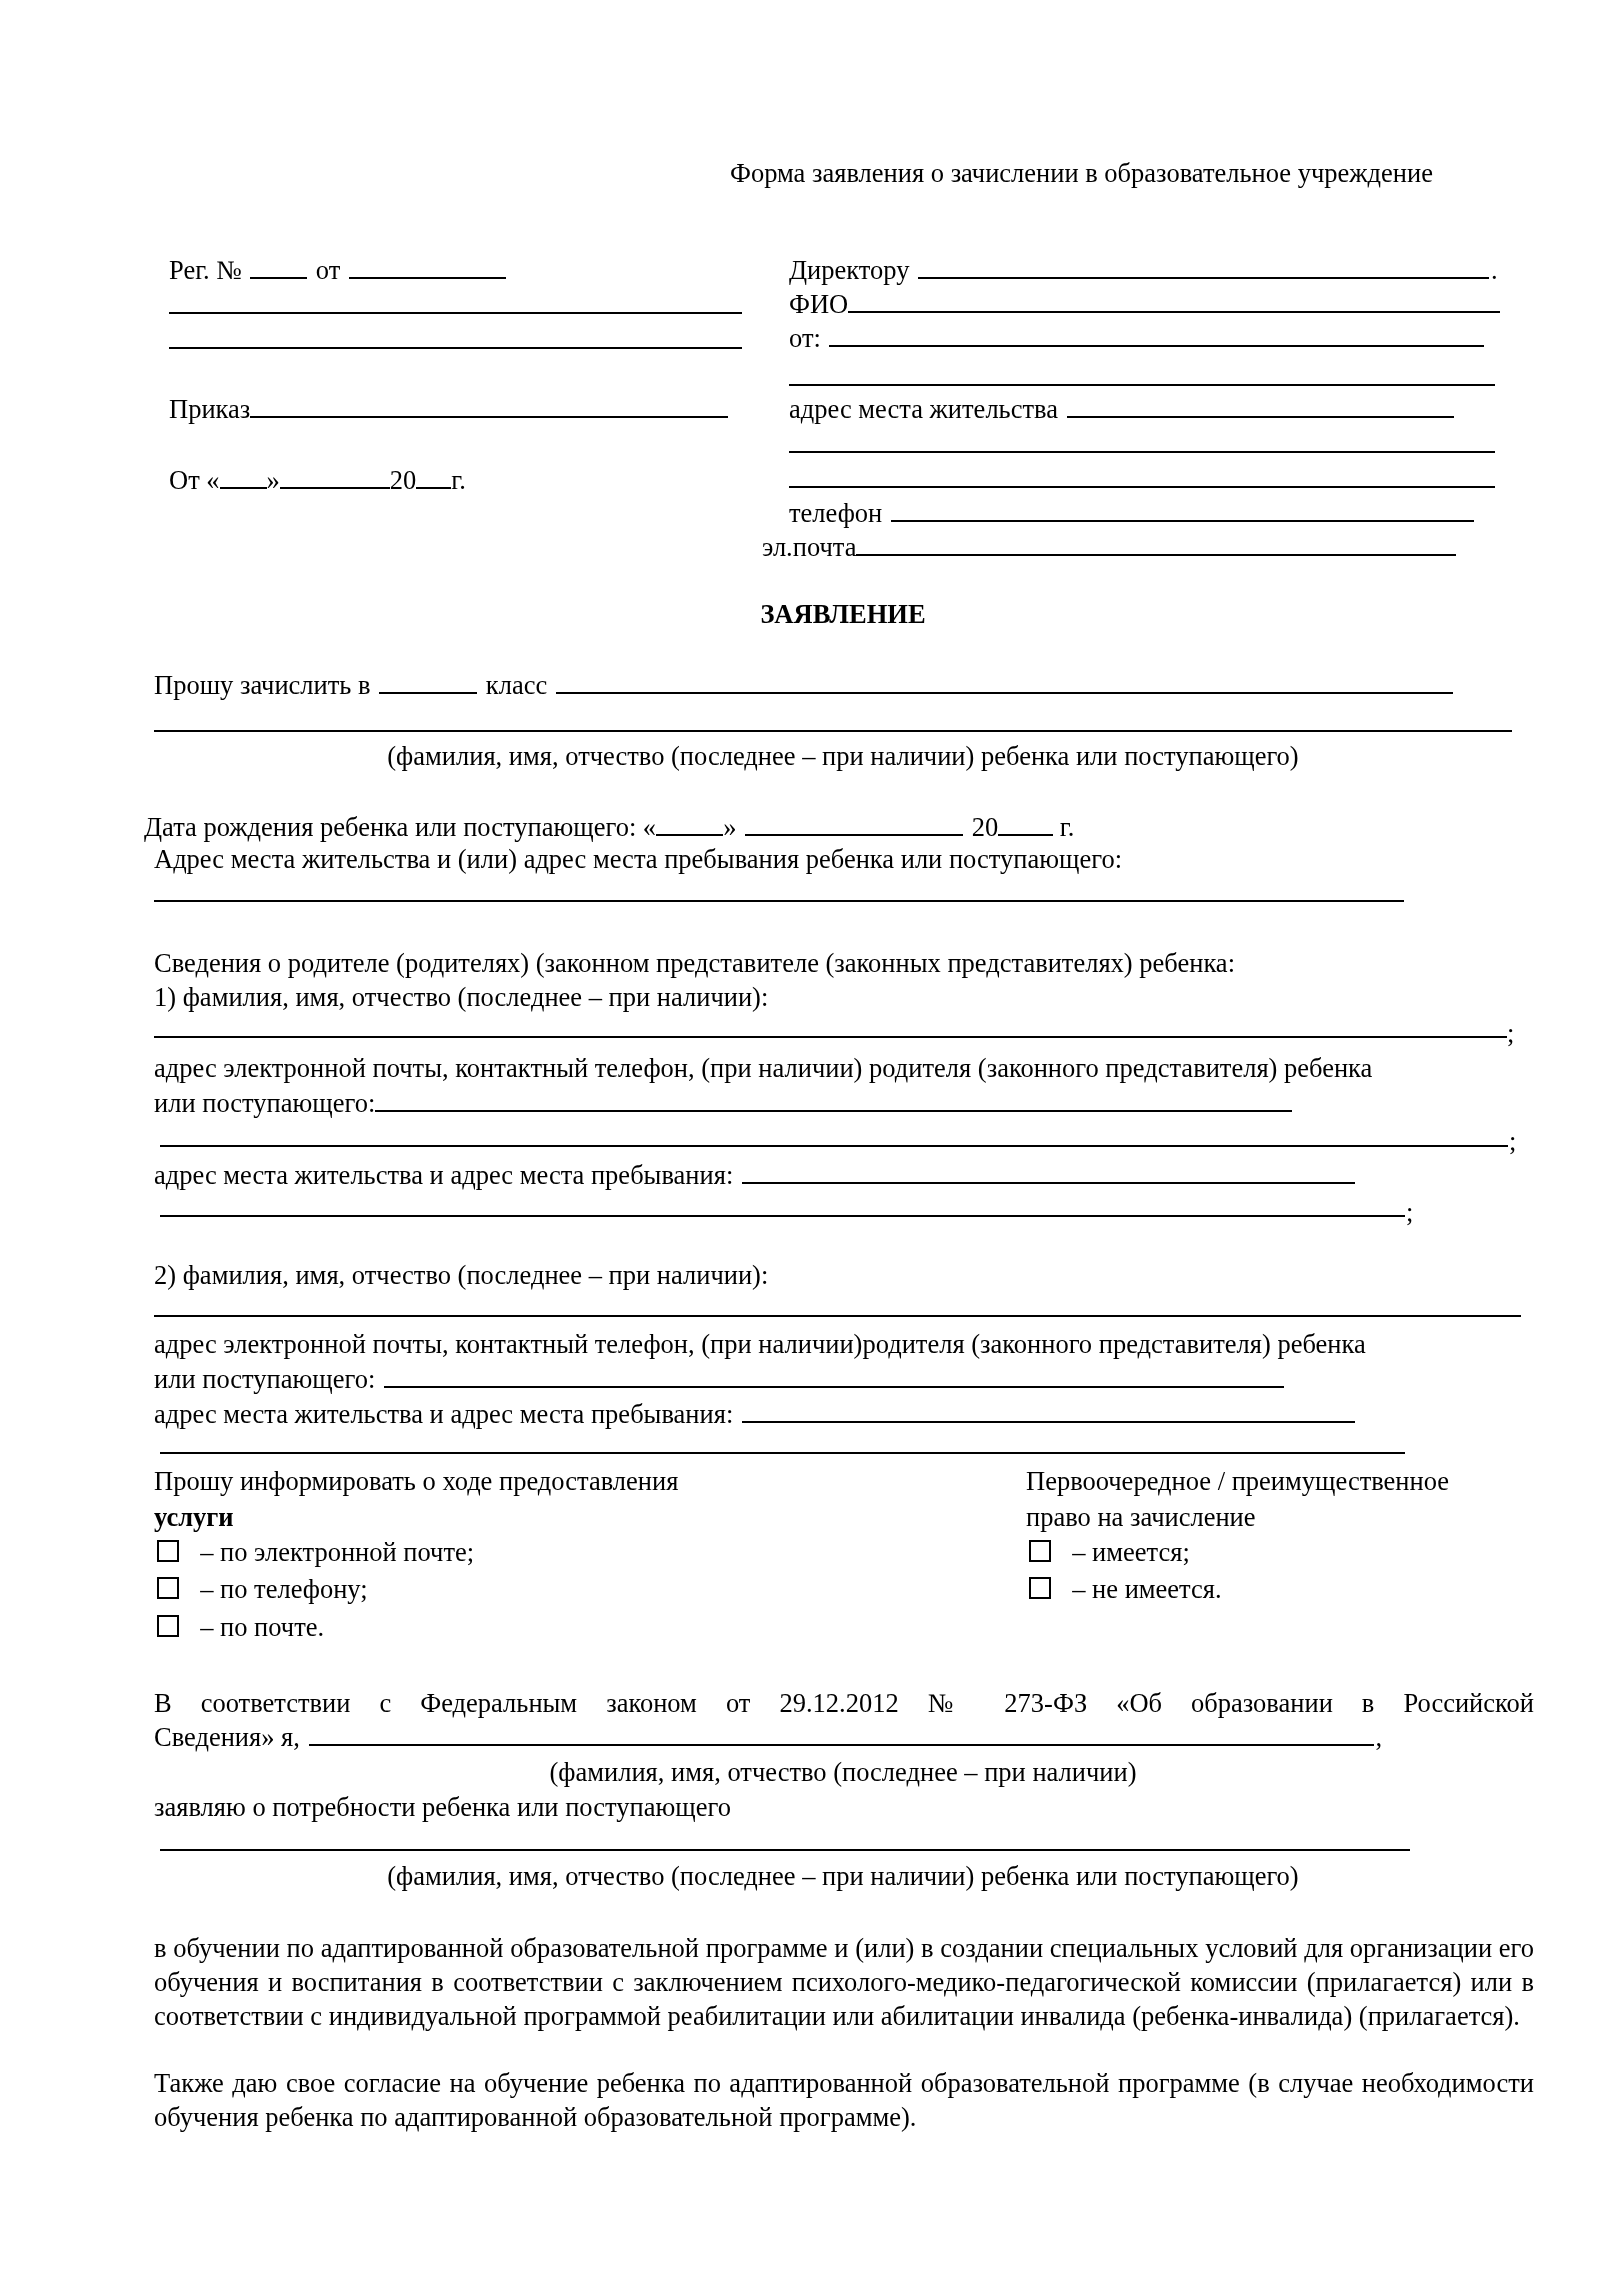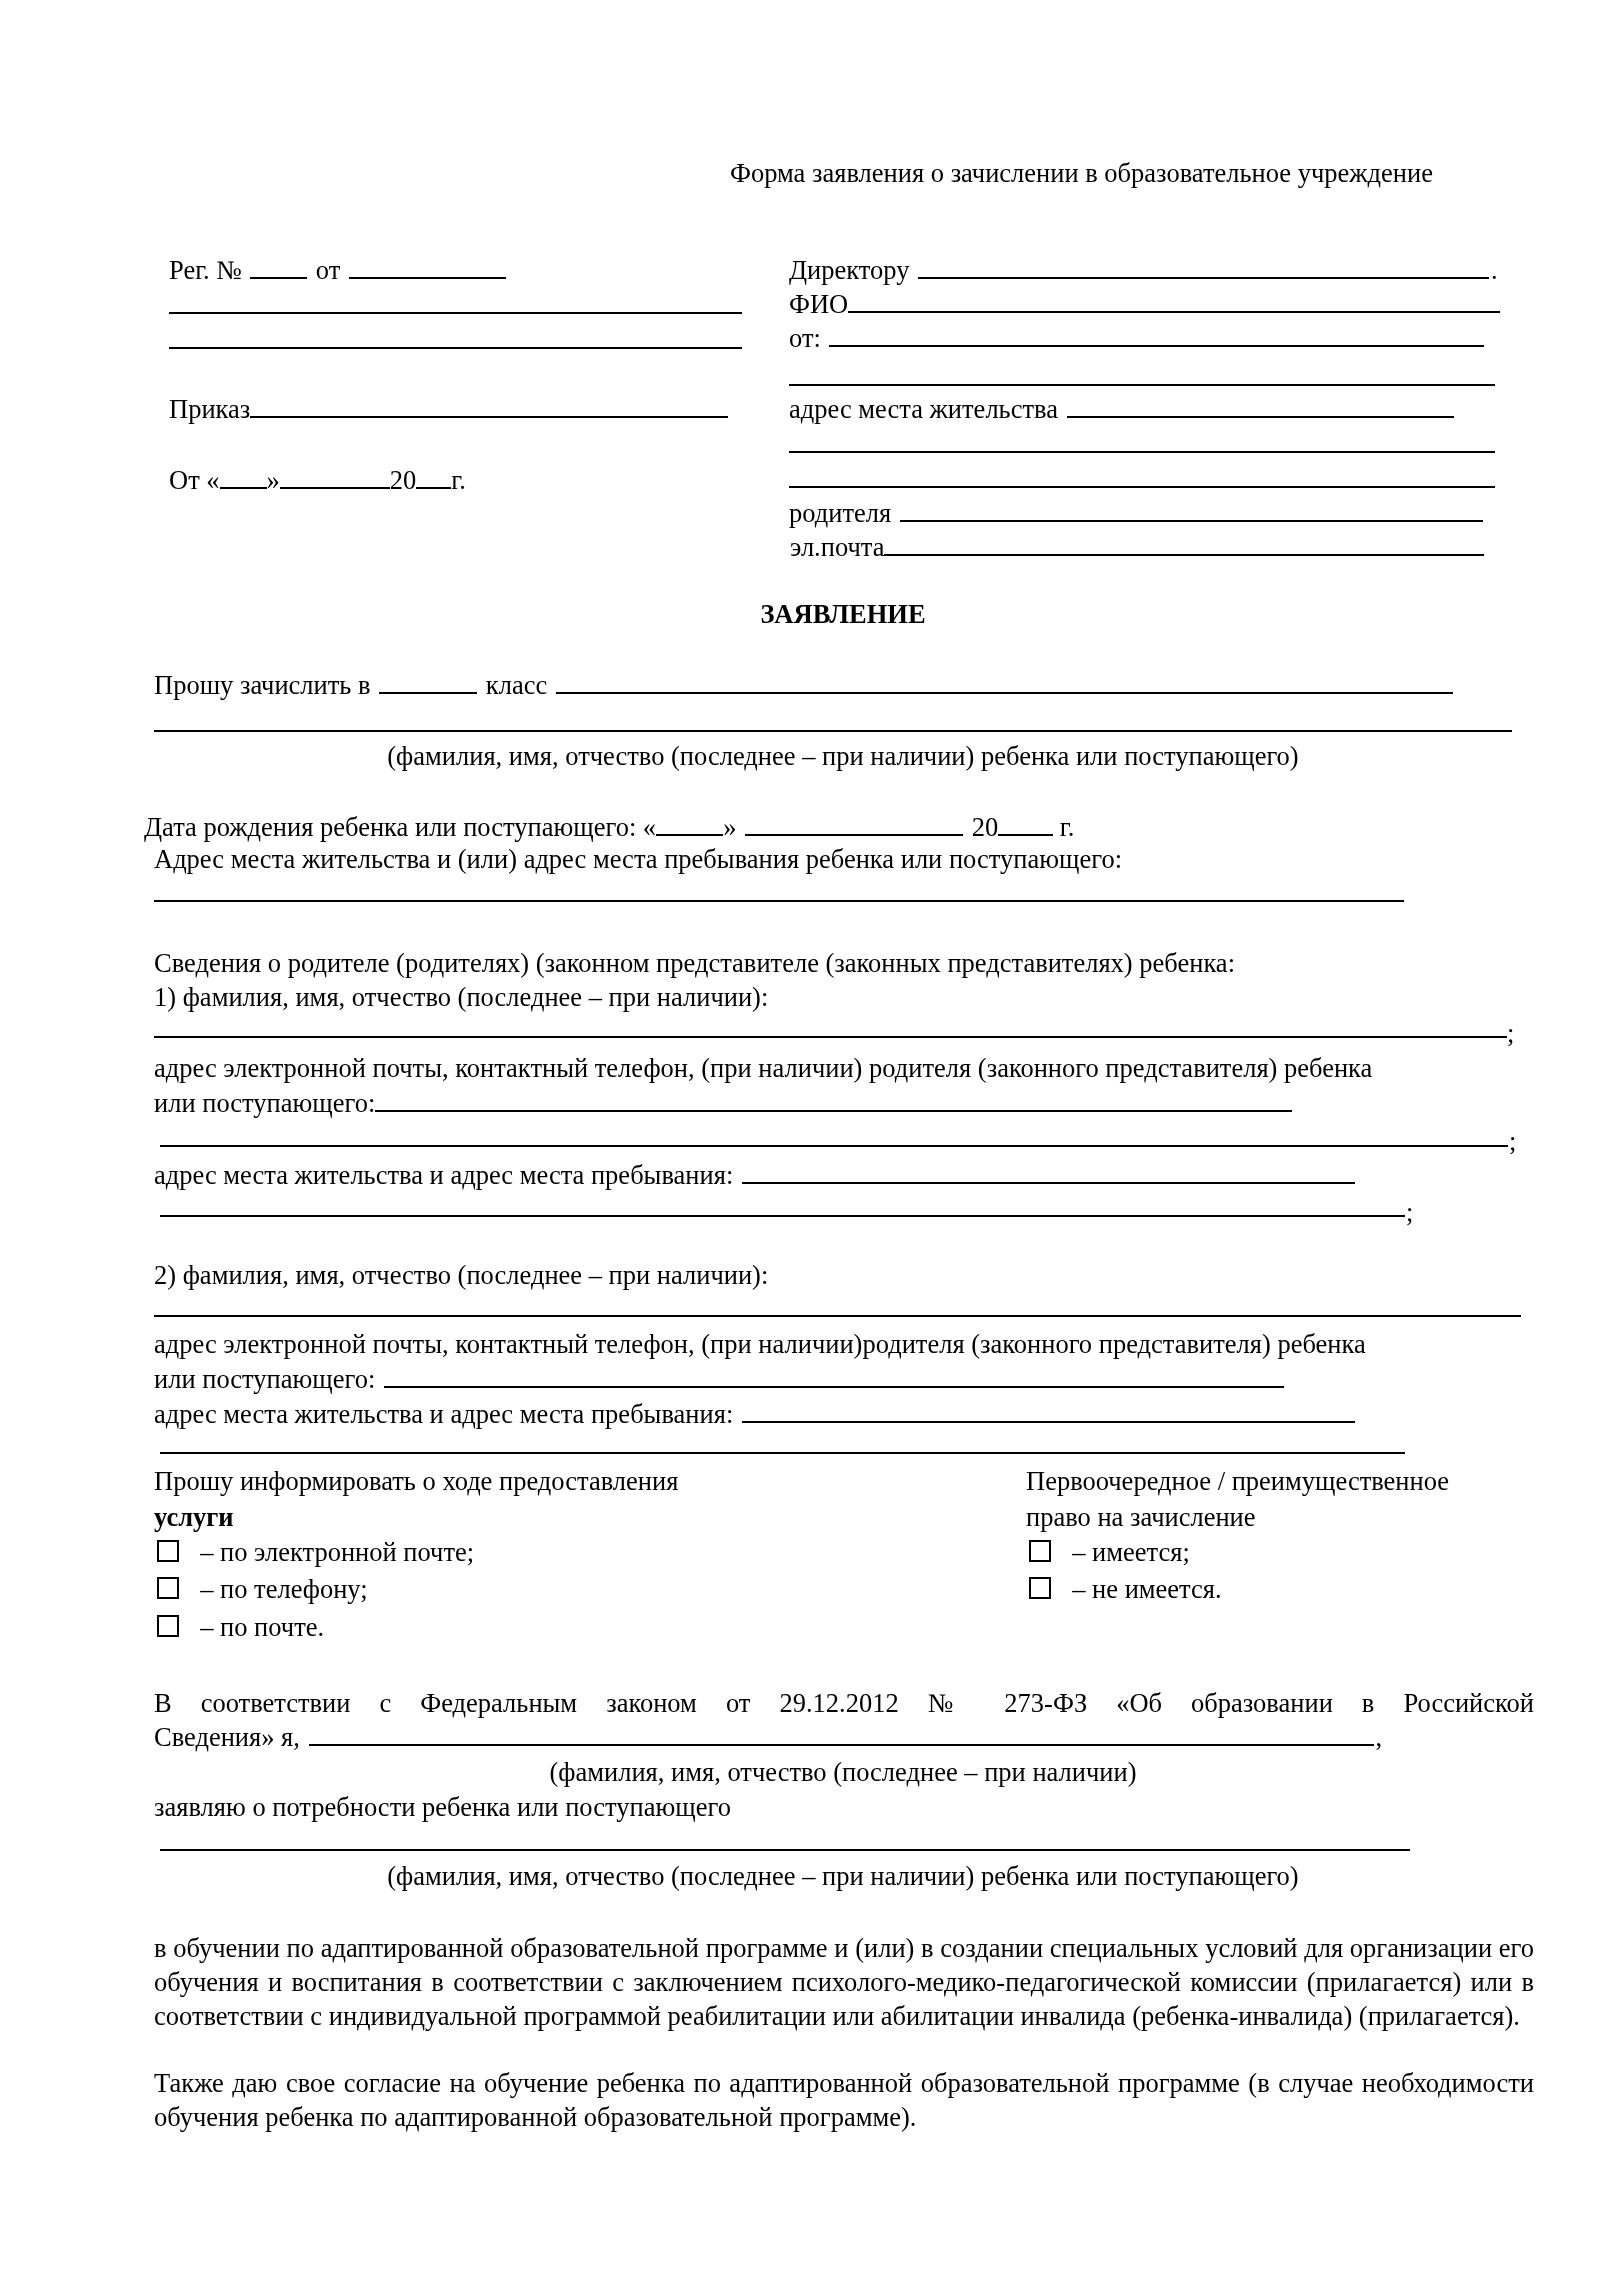--- a/index.html
+++ b/index.html
@@ -48,24 +48,24 @@
   <span class="u" style="width:655px;"></span>
 </div>
 <div class="line" style="left:789px; top:384px; width:706px;"></div>
 <div class="t" style="left:789px; top:394px;">
   <span>адрес места жительства</span>
   <span class="u" style="width:387px;"></span>
 </div>
 <div class="line" style="left:789px; top:451px; width:706px;"></div>
 <div class="line" style="left:789px; top:486px; width:706px;"></div>
 <div class="t" style="left:789px; top:498px;">
-  <span>родителя</span>
+  <span>телефон</span>
   <span class="u" style="width:583px;"></span>
 </div>
-<div class="t" style="left:790px; top:532px;">
+<div class="t" style="left:762px; top:532px;">
   <span>эл.почта</span><span class="u" style="width:600px; margin:0;"></span>
 </div>
 
 <div class="t bold" style="left:0; width:1686px; top:600px; text-align:center;">ЗАЯВЛЕНИЕ</div>
 
 <div class="t" style="left:154px; top:670px;">
   <span>Прошу зачислить в</span>
   <span class="u" style="width:98px;"></span>
   <span>класс</span>
   <span class="u" style="width:897px;"></span>

